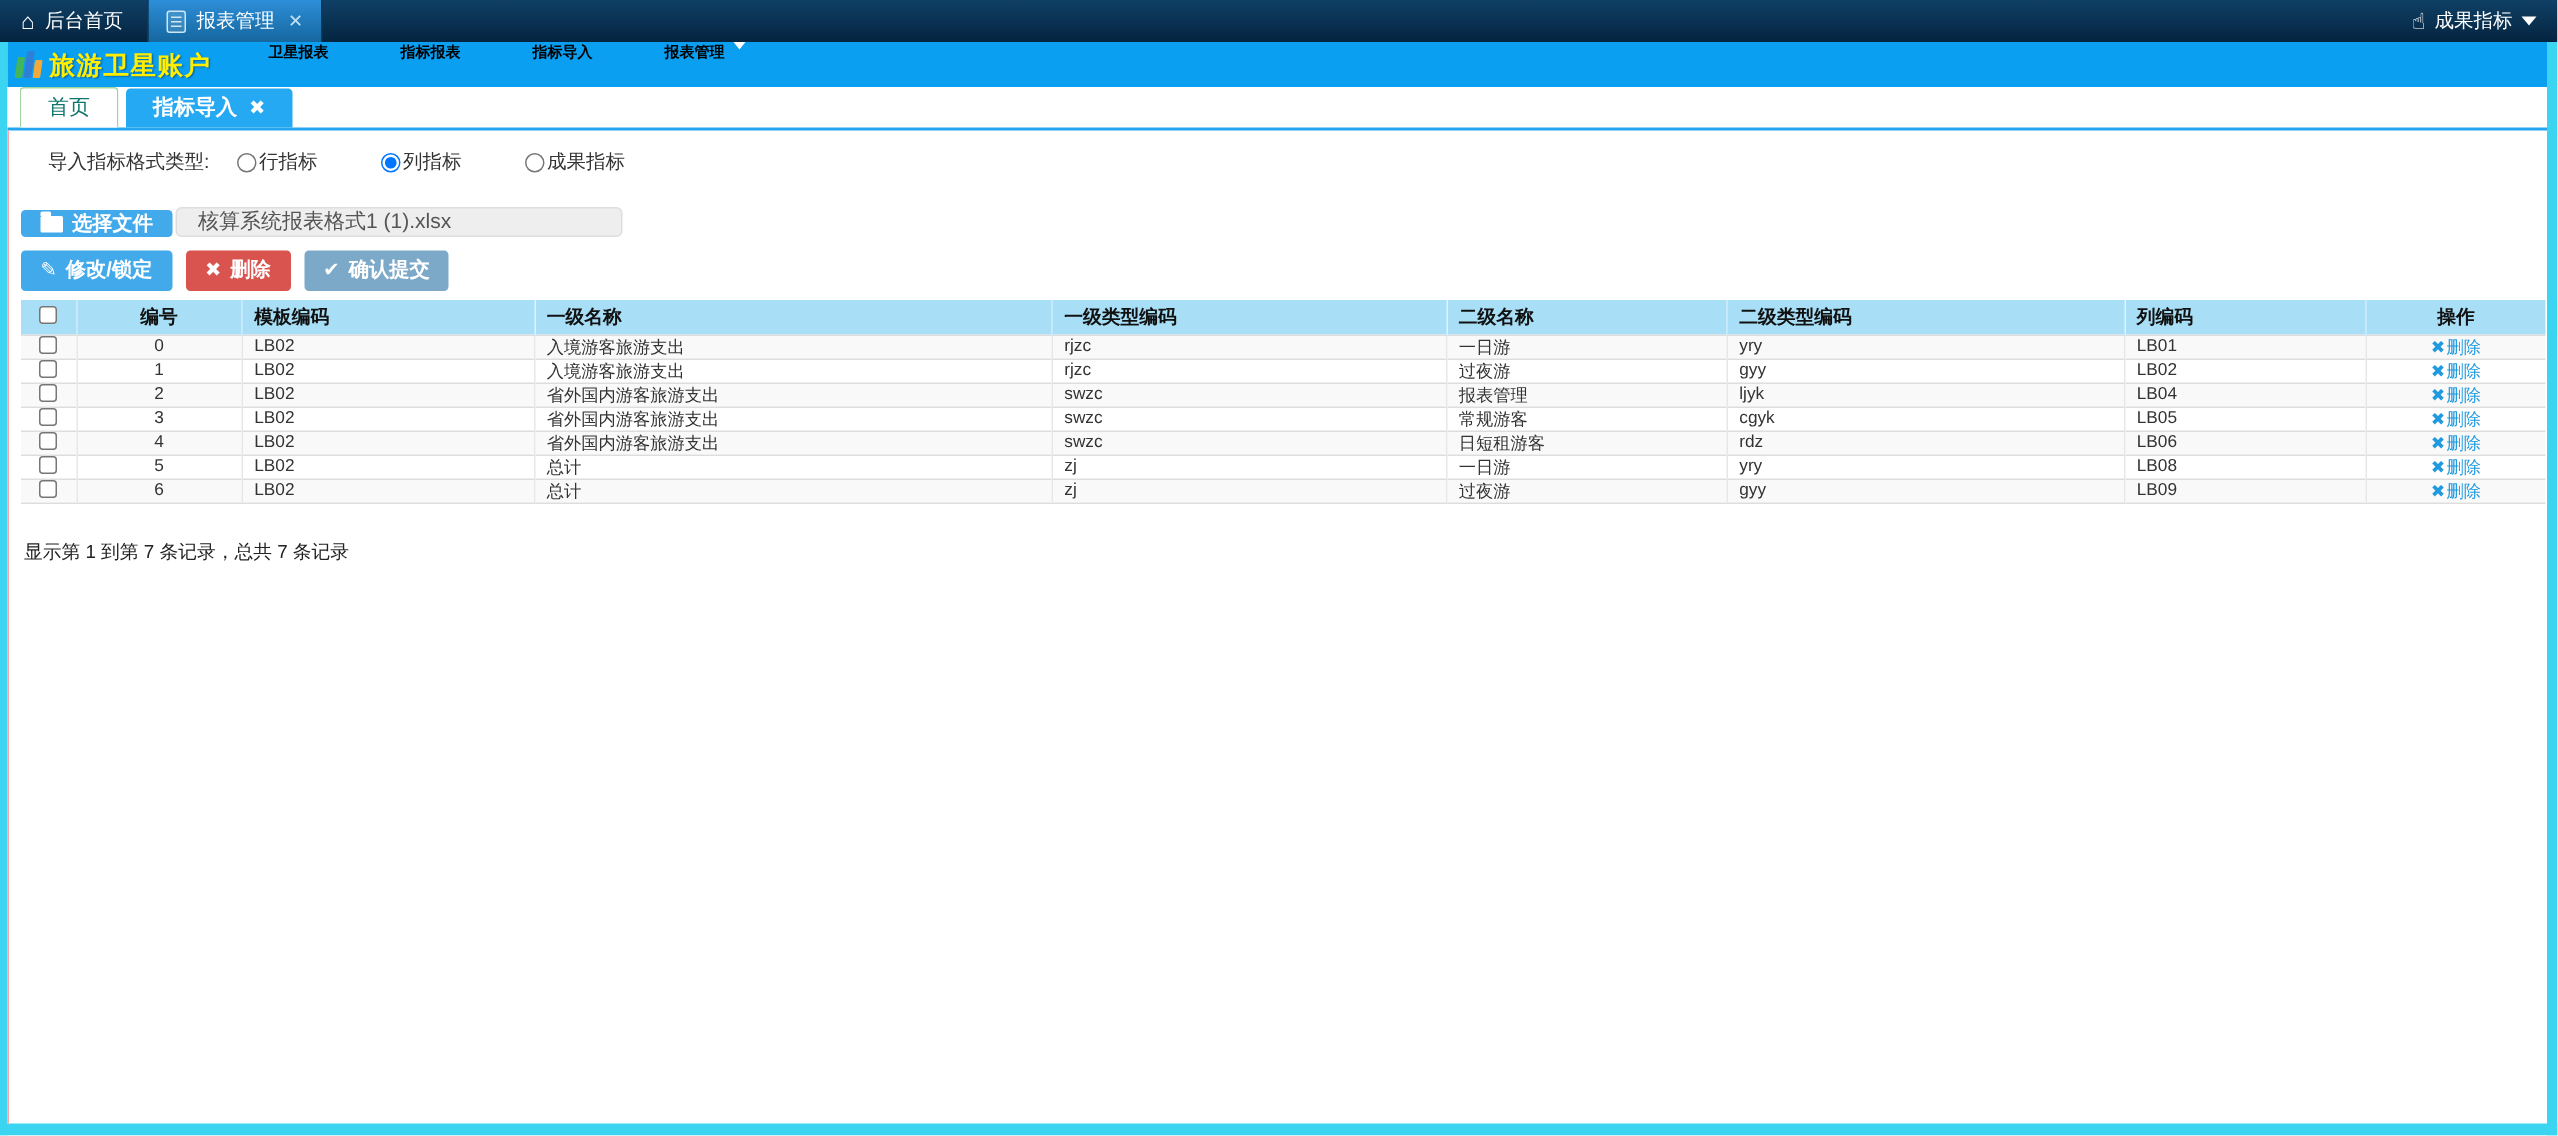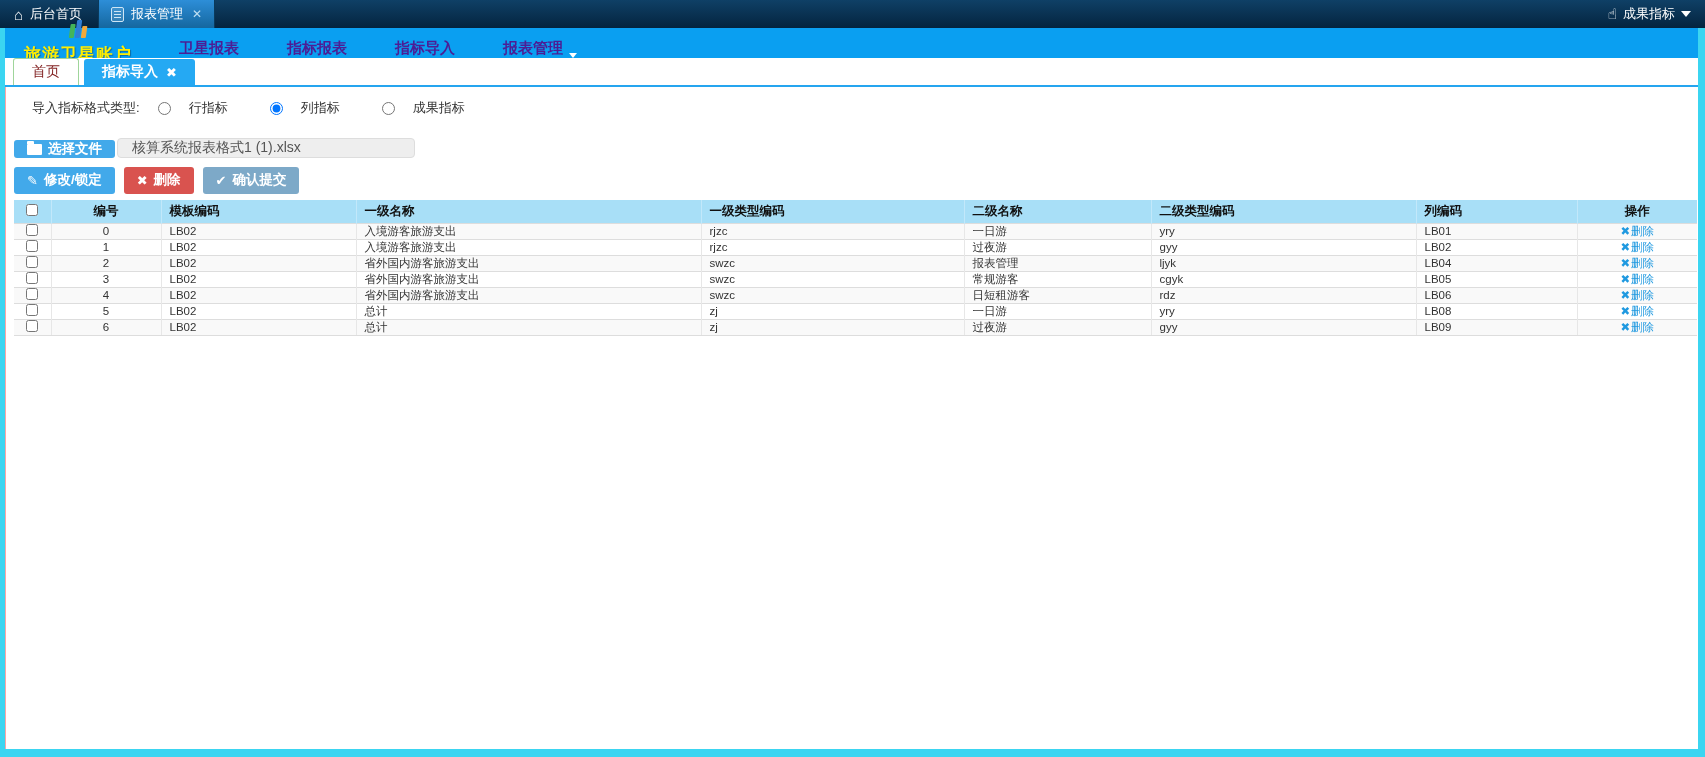--- a/index.html
+++ b/index.html
@@ -17,43 +17,43 @@
   .top-close { color:#bfe0f2; font-size:12px; margin-left:2px; cursor:pointer; }
   .topbar-right { margin-left:auto; display:flex; align-items:center; gap:6px; padding:0 14px; cursor:pointer; }
   .hand-glyph { font-size:15px; }
   .caret-down { width:0; height:0; border-left:5px solid transparent; border-right:5px solid transparent; border-top:6px solid #fff; display:inline-block; }
 
   
   .frame { flex:1 1 auto; border-left:5px solid #3bd5f1; border-right:7px solid #3bd5f1; border-bottom:8px solid #3bd5f1; display:flex; flex-direction:column; background:#fff; min-height:0; }
 
   
   .navbar { height:30px; background:#0a9ff1; display:flex; align-items:center; flex:0 0 auto; }
-  .brand { display:flex; align-items:center; gap:5px; padding:0 10px 0 6px; min-width:150px; cursor:pointer;flex-direction:column; }
+  .brand { display:flex; align-items:center; gap:5px; padding:0 10px 0 6px; min-width:150px; cursor:pointer; }
   .brand-icon { display:flex; align-items:flex-end; gap:1px; height:18px; transform:skewX(-8deg); }
   .brand-icon i { display:block; width:5px; border-radius:1px; }
   .brand-icon .b1 { height:14px; background:#43b55a; }
   .brand-icon .b2 { height:18px; background:#2f7fd6; }
   .brand-icon .b3 { height:12px; background:#f2a93b; }
   .brand-text { color:#ffee00; font-weight:bold; font-size:17px; letter-spacing:1px; text-shadow:1px 1px 1px #0c6aa5; white-space:nowrap; }
   .main-menu { display:flex; align-items:center; height:100%; }
-  .nav-item { color:#4c1d95; font-size:15px; font-weight:bold; padding:0 24px; height:100%; display:flex; align-items:flex-end; gap:6px; cursor:pointer; white-space:nowrap; }
+  .nav-item { color:#000000; font-size:10px; font-weight:bold; padding:0 24px; height:100%; display:flex; align-items:flex-start; gap:6px; cursor:pointer; white-space:nowrap; }
   .nav-item .caret-down { border-top-color:#fff; border-left-width:4px; border-right-width:4px; border-top-width:5px; }
 
   
   .tabstrip { height:29px; display:flex; align-items:flex-end; gap:5px; padding:3px 0 0 8px; border-bottom:2px solid #25a5ef; background:#fff; flex:0 0 auto; }
   .ctab { font-size:14px; padding:4px 18px; border-radius:3px 3px 0 0; cursor:pointer; display:flex; align-items:center; gap:8px; }
-  .ctab.home { color:#7f1d1d; background:#fff; border:1px solid #9fd59b; border-bottom:none; }
+  .ctab.home { color:#0f766e; background:#fff; border:1px solid #9fd59b; border-bottom:none; }
   .ctab.active { background:#25a9f3; color:#fff; font-weight:bold; }
   .ctab .tab-close { font-weight:bold; font-size:13px; }
 
   
   .panel { flex:1 1 auto; padding:8px 3px 0 8px; border-left:1px solid #fca5a5; min-height:0; overflow:hidden; }
   .radio-row { display:flex; align-items:center; font-size:13px; color:#333; padding:4px 0 10px 18px; }
   .radio-label { margin-right:18px; }
-  .radio-opt { display:flex; align-items:center; gap:18px; margin-right:42px; cursor:pointer; }
+  .radio-opt { display:flex; align-items:center; gap:2px; margin-right:42px; cursor:pointer; }
   .radio-opt input { width:13px; height:13px; cursor:pointer; }
 
   .file-row { display:flex; align-items:flex-end; margin:4px 0 8px 0; height:27px; }
   .btn { border:none; border-radius:3px; color:#fff; font-size:13.5px; font-weight:bold; display:inline-flex; align-items:center; gap:6px; padding:0 13px; cursor:pointer; font-family:inherit; }
   .btn-blue { background:#42a9ea; }
   .btn-red { background:#d9534f; }
   .btn-steel { background:#7da9c8; }
   .folder-ic { width:15px; height:11px; background:#fff; border-radius:1px; position:relative; display:inline-block; }
   .folder-ic:before { content:""; position:absolute; top:-3px; left:0; width:7px; height:3px; background:#fff; border-radius:1px 1px 0 0; }
   .file-name { flex:0 0 298px; background:#eee; border:1px solid #ddd; border-radius:4px; margin-left:2px; display:flex; align-items:center; padding-left:14px; font-size:14px; color:#555;margin-top:11px; }
@@ -289,16 +289,17 @@
               <td>总计</td>
               <td>zj</td>
               <td>过夜游</td>
               <td>gyy</td>
               <td>LB09</td>
               <td class="c"><a class="del-link"><span class="x">✖</span><span>删除</span></a></td>
             </tr>
           </tbody>
       </table>
 
+      <div class="summary">显示第 1 到第 7 条记录，总共 7 条记录</div>
 
     </div>
   </div>
 </div>
 
 </body></html>

